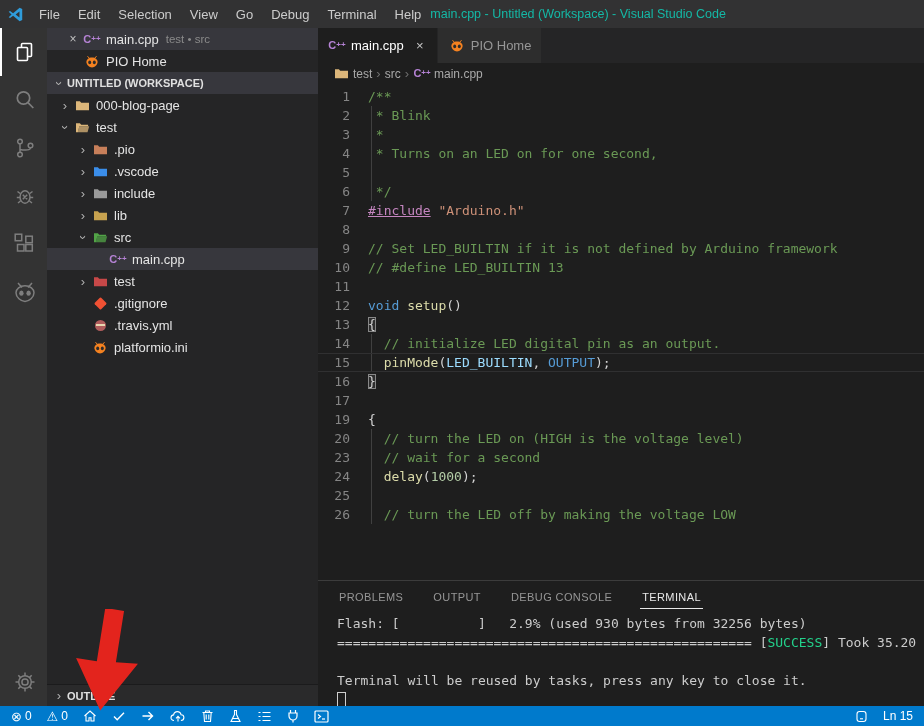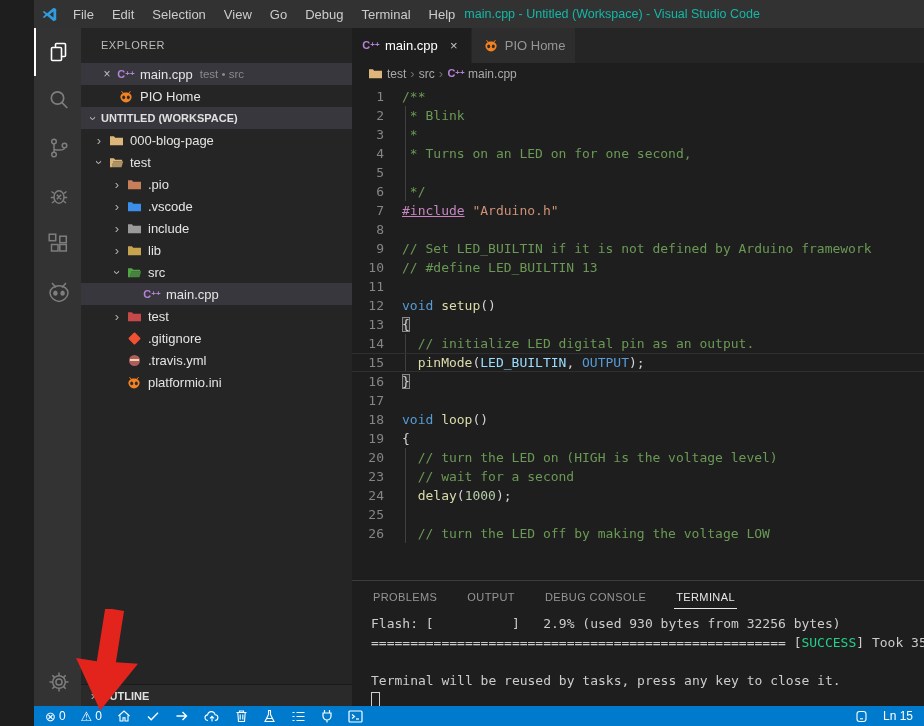--- a/index.html
+++ b/index.html
@@ -1,19 +1,19 @@
 <!DOCTYPE html>
 <html style="--accent: #007acc; --success: #23d18b; --cpp: #b683d6; --git: #f05133;"><head>
 <meta charset="utf-8">
 <style>
   html,body{margin:0;padding:0;background:#1e1e1e;}
   *{box-sizing:border-box;}
   .app{width:924px;height:726px;position:relative;overflow:hidden;
        font-family:"Liberation Sans",sans-serif;color:#cccccc;display:flex;flex-direction:column;
-       background:#1e1e1e;padding-left:34px;}
+       background:#1e1e1e;}
   .mono{font-family:"DejaVu Sans Mono","Liberation Mono",monospace;}
 
   
   .titlebar{height:28px;background:#323233;display:flex;align-items:center;flex:0 0 auto;}
   .tb-logo{width:30px;display:flex;justify-content:center;align-items:center;}
   .menus{display:flex;align-items:center;height:100%;}
   .menu-item{padding:0 9px;font-size:13px;color:#cccccc;height:100%;display:flex;align-items:center;cursor:default;}
   .tb-title{flex:1;text-align:left;font-size:12.5px;color:#14b8a6;white-space:nowrap;overflow:hidden;}
 
   
@@ -168,21 +168,20 @@
         <div class="act-item">
           <svg width="24" height="24" viewBox="0 0 24 24" fill="none" stroke="currentColor" stroke-width="1.5">
             <circle cx="12" cy="12" r="3.1"></circle>
             <circle cx="12" cy="12" r="6.3"></circle>
             <path d="M12 2.5v3.2 M12 18.3v3.2 M2.5 12h3.2 M18.3 12h3.2 M5.3 5.3l2.3 2.3 M16.4 16.4l2.3 2.3 M18.7 5.3l-2.3 2.3 M7.6 16.4l-2.3 2.3"></path>
           </svg>
         </div>
       </div>
 
     <div class="sidebar">
-      <div class="sb-title">EXPLORER</div>
       <div id="oe-list">
           <div class="oe-row selected">
             <span class="oe-close">×</span>
             <span class="icon16">
               <span class="ic-cpp">C<i>++</i></span>
             </span>
             <span class="fname">main.cpp</span>
             <span class="fdetail">test • src</span>
           </div>
           <div class="oe-row">
@@ -371,21 +370,20 @@
           <div class="cl"><span class="ln">8</span></div>
           <div class="cl"><span class="ln">9</span><span class="tk-cm">// Set LED_BUILTIN if it is not defined by Arduino framework</span></div>
           <div class="cl"><span class="ln">10</span><span class="tk-cm">// #define LED_BUILTIN 13</span></div>
           <div class="cl"><span class="ln">11</span></div>
           <div class="cl"><span class="ln">12</span><span class="tk-kw">void</span><span class="tk-pl"> </span><span class="tk-fn">setup</span><span class="tk-pl">()</span></div>
           <div class="cl"><span class="ln">13</span><span class="tk-br">{</span></div>
           <div class="cl guided"><span class="ln">14</span><span class="tk-pl">  </span><span class="tk-cm">// initialize LED digital pin as an output.</span></div>
           <div class="cl current guided"><span class="ln">15</span><span class="tk-pl">  </span><span class="tk-fn">pinMode</span><span class="tk-pl">(</span><span class="tk-var">LED_BUILTIN</span><span class="tk-pl">, </span><span class="tk-cst">OUTPUT</span><span class="tk-pl">);</span></div>
           <div class="cl"><span class="ln">16</span><span class="tk-br">}</span></div>
           <div class="cl"><span class="ln">17</span></div>
-          <div class="cl"><span class="ln">18</span><span class="tk-kw">void</span><span class="tk-pl"> </span><span class="tk-fn">loop</span><span class="tk-pl">()</span></div>
           <div class="cl"><span class="ln">19</span><span class="tk-pl">{</span></div>
           <div class="cl guided"><span class="ln">20</span><span class="tk-pl">  </span><span class="tk-cm">// turn the LED on (HIGH is the voltage level)</span></div>
           <div class="cl guided"><span class="ln">23</span><span class="tk-pl">  </span><span class="tk-cm">// wait for a second</span></div>
           <div class="cl guided"><span class="ln">24</span><span class="tk-pl">  </span><span class="tk-fn">delay</span><span class="tk-pl">(</span><span class="tk-num">1000</span><span class="tk-pl">);</span></div>
           <div class="cl guided"><span class="ln">25</span></div>
           <div class="cl guided"><span class="ln">26</span><span class="tk-pl">  </span><span class="tk-cm">// turn the LED off by making the voltage LOW</span></div>
         </div>
       <div class="panel">
         <div class="panel-tabs" id="ptabs">
             <div class="ptab">PROBLEMS</div>

